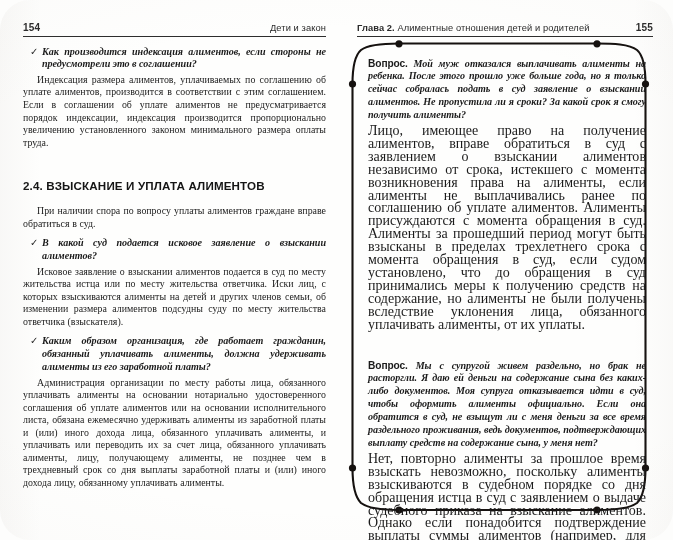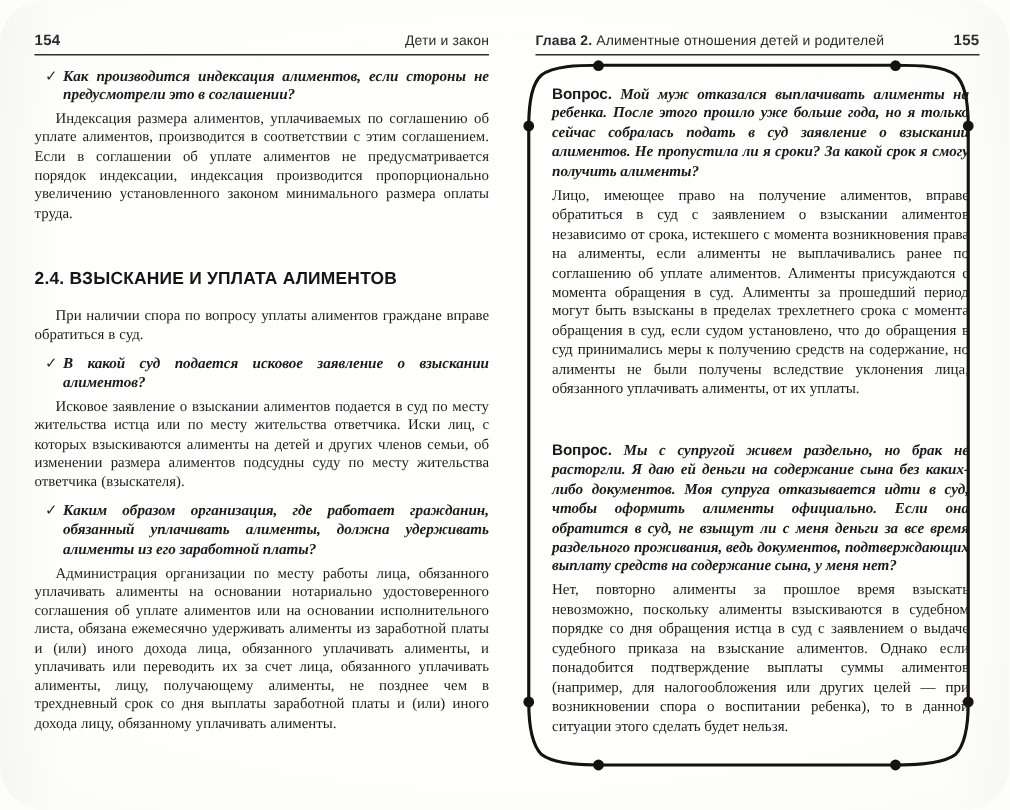--- a/index.html
+++ b/index.html
@@ -127,21 +127,21 @@
     font-size: 10.1px;
     line-height: 12.9px;
     font-style: italic;
     font-weight: 700;
     text-align: justify;
     text-indent: 0;
     margin: 0 0 3px 0;
     letter-spacing: -0.03px;
   }
   .qa-answer {
-    font-size: 10px;
+    font-size: 14px;
     line-height: 12.9px;
     text-align: justify;
     text-indent: 0;
     margin: 0 0 9px 0;
     letter-spacing: 0.01px;
   }
   .qa-block + .qa-block { margin-top: 28px; }
 </style>
 </head>
 <body>

